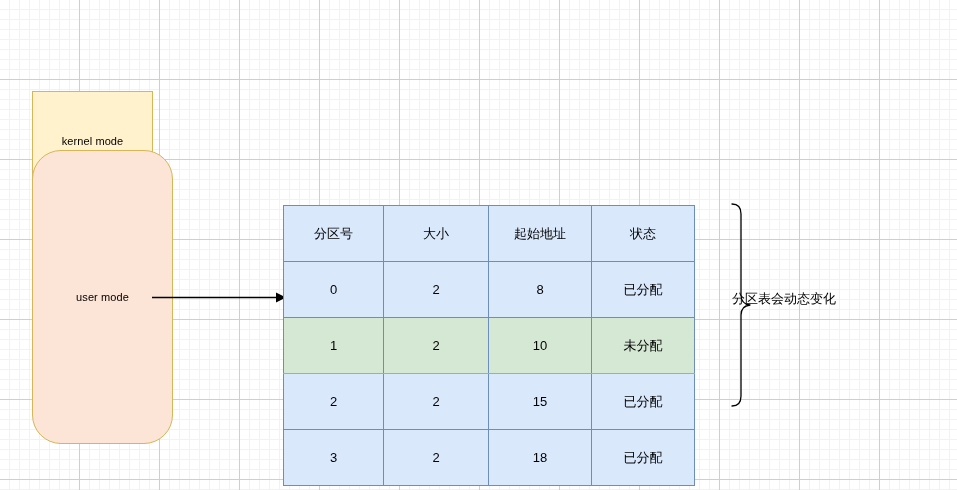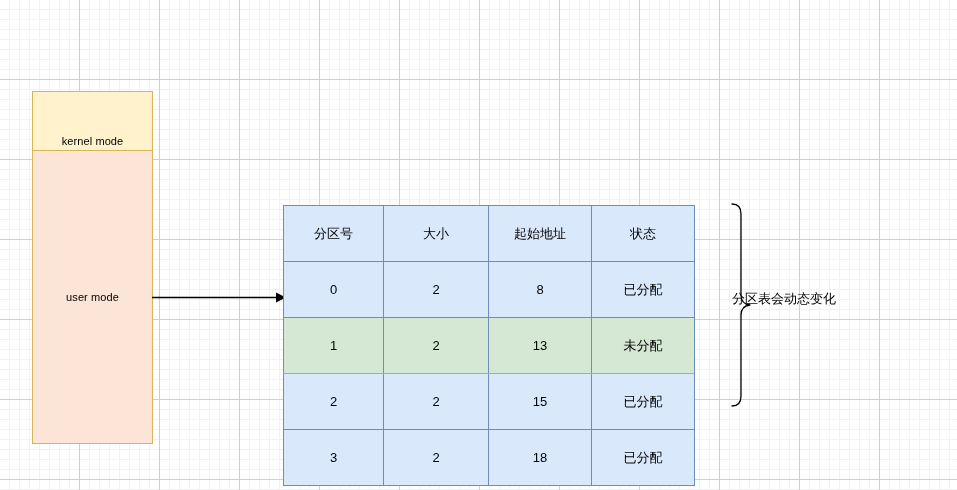--- a/index.html
+++ b/index.html
@@ -43,23 +43,24 @@
     left: 32px;
     top: 51px;
     width: 121px;
     height: 99px;
     background: #fff2cc;
     margin-top: 40px;
   }
   #user-mode-box {
     left: 32px;
     top: 150px;
-    width: 121px;
+    width: 141px;
     height: 294px;
     background: #fce4d6;
+    border-radius: 29px;
   }
 
   
   #flow-arrow {
     position: absolute;
     left: 152px;
     top: 283px;
     width: 134px;
     height: 30px;
   }
@@ -149,21 +150,21 @@
     <tbody>
       <tr>
         <td>0</td>
         <td>2</td>
         <td>8</td>
         <td>已分配</td>
       </tr>
       <tr class="highlight">
         <td>1</td>
         <td>2</td>
-        <td>13</td>
+        <td>10</td>
         <td>未分配</td>
       </tr>
       <tr>
         <td>2</td>
         <td>2</td>
         <td>15</td>
         <td>已分配</td>
       </tr>
       <tr>
         <td>3</td>

